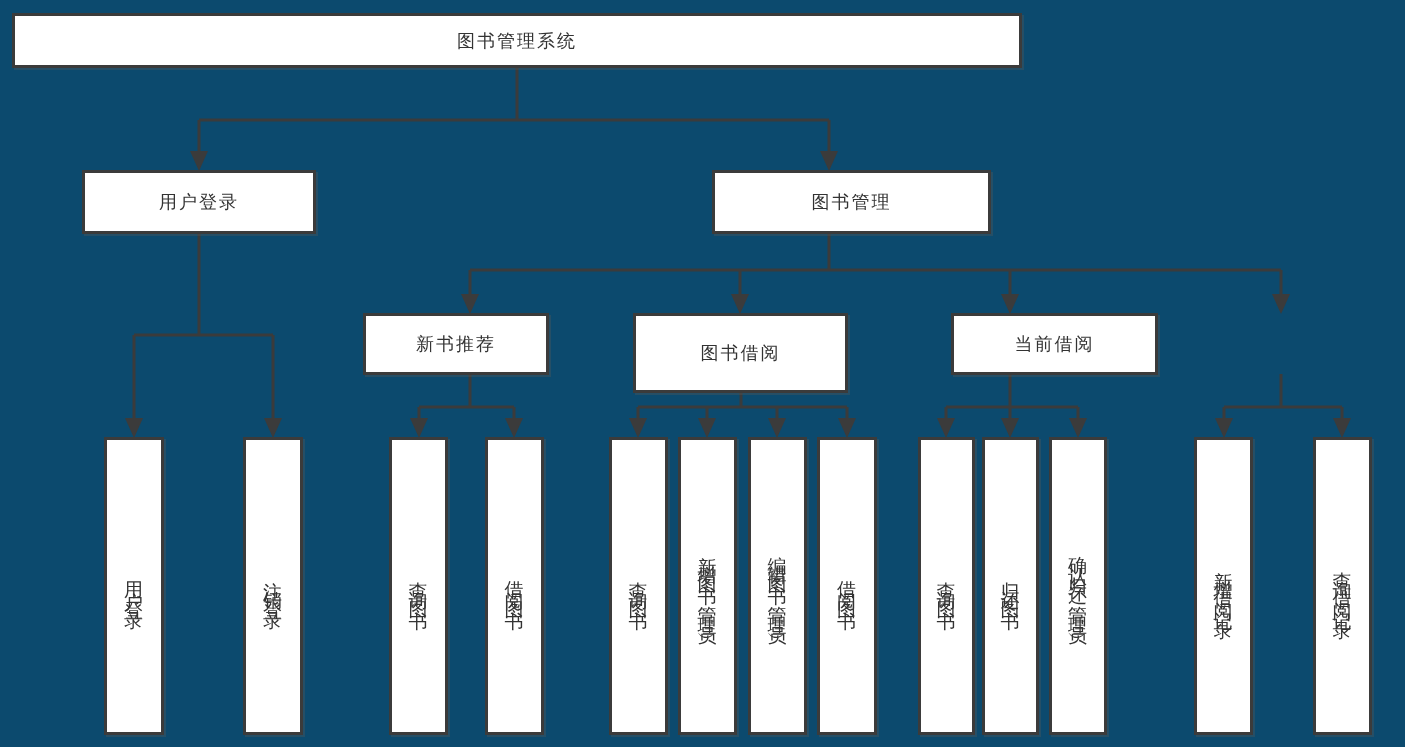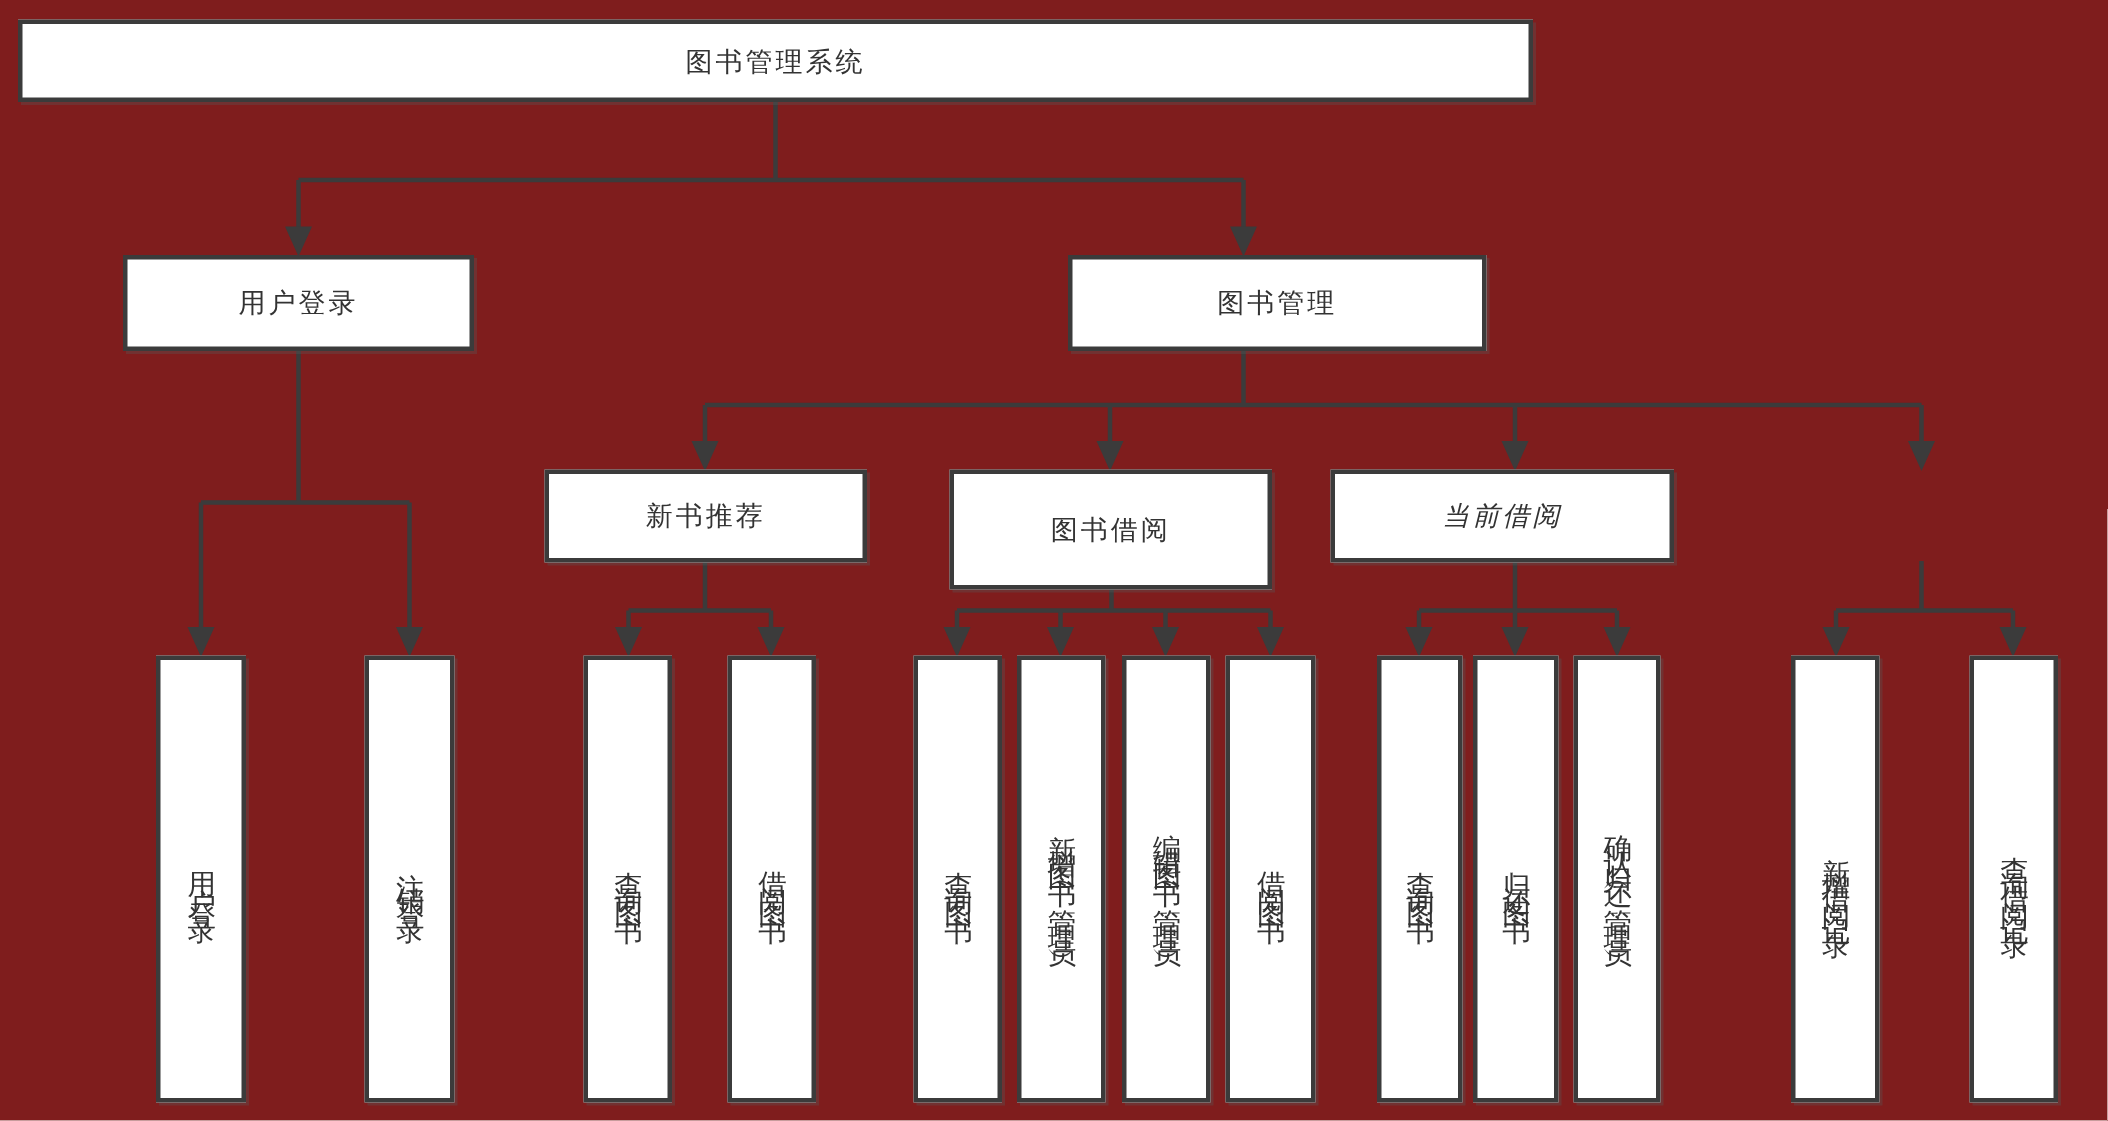--- a/index.html
+++ b/index.html
@@ -5,21 +5,21 @@
   html, body {
     margin: 0;
     padding: 0;
     background: #ffffff;
     font-family: "Liberation Sans", "DejaVu Sans", sans-serif;
   }
   #canvas {
     position: relative;
     width: 1405px;
     height: 747px;
-    background: #7f1d1d;
+    background: #0c4a6e;
     overflow: hidden;
   }
   #connectors {
     position: absolute;
     left: 0;
     top: 0;
     width: 1405px;
     height: 747px;
     z-index: 1;
   }
@@ -111,27 +111,27 @@
     <span class="lbl">图书管理系统</span>
   </div>
 
   <div class="box" style="left:82px; top:170px; width:234px; height:64px;">
     <span class="lbl">用户登录</span>
   </div>
   <div class="box" style="left:712px; top:170px; width:279px; height:64px;">
     <span class="lbl">图书管理</span>
   </div>
 
-  <div class="box" style="left:363px; top:313px; width:215px; height:62px;">
+  <div class="box" style="left:363px; top:313px; width:186px; height:62px;">
     <span class="lbl">新书推荐</span>
   </div>
   <div class="box" style="left:633px; top:313px; width:215px; height:80px;">
     <span class="lbl">图书借阅</span>
   </div>
-  <div class="box" style="left:887px; top:313px; width:229px; height:62px;font-style:italic;">
+  <div class="box" style="left:951px; top:313px; width:207px; height:62px;">
     <span class="lbl">当前借阅</span>
   </div>
 
   <div class="box" style="left:104px; top:437px; width:60px; height:298px;">
     <span class="vlbl">用户登录</span>
   </div>
   <div class="box" style="left:243px; top:437px; width:60px; height:298px;">
     <span class="vlbl">注销登录</span>
   </div>
 

